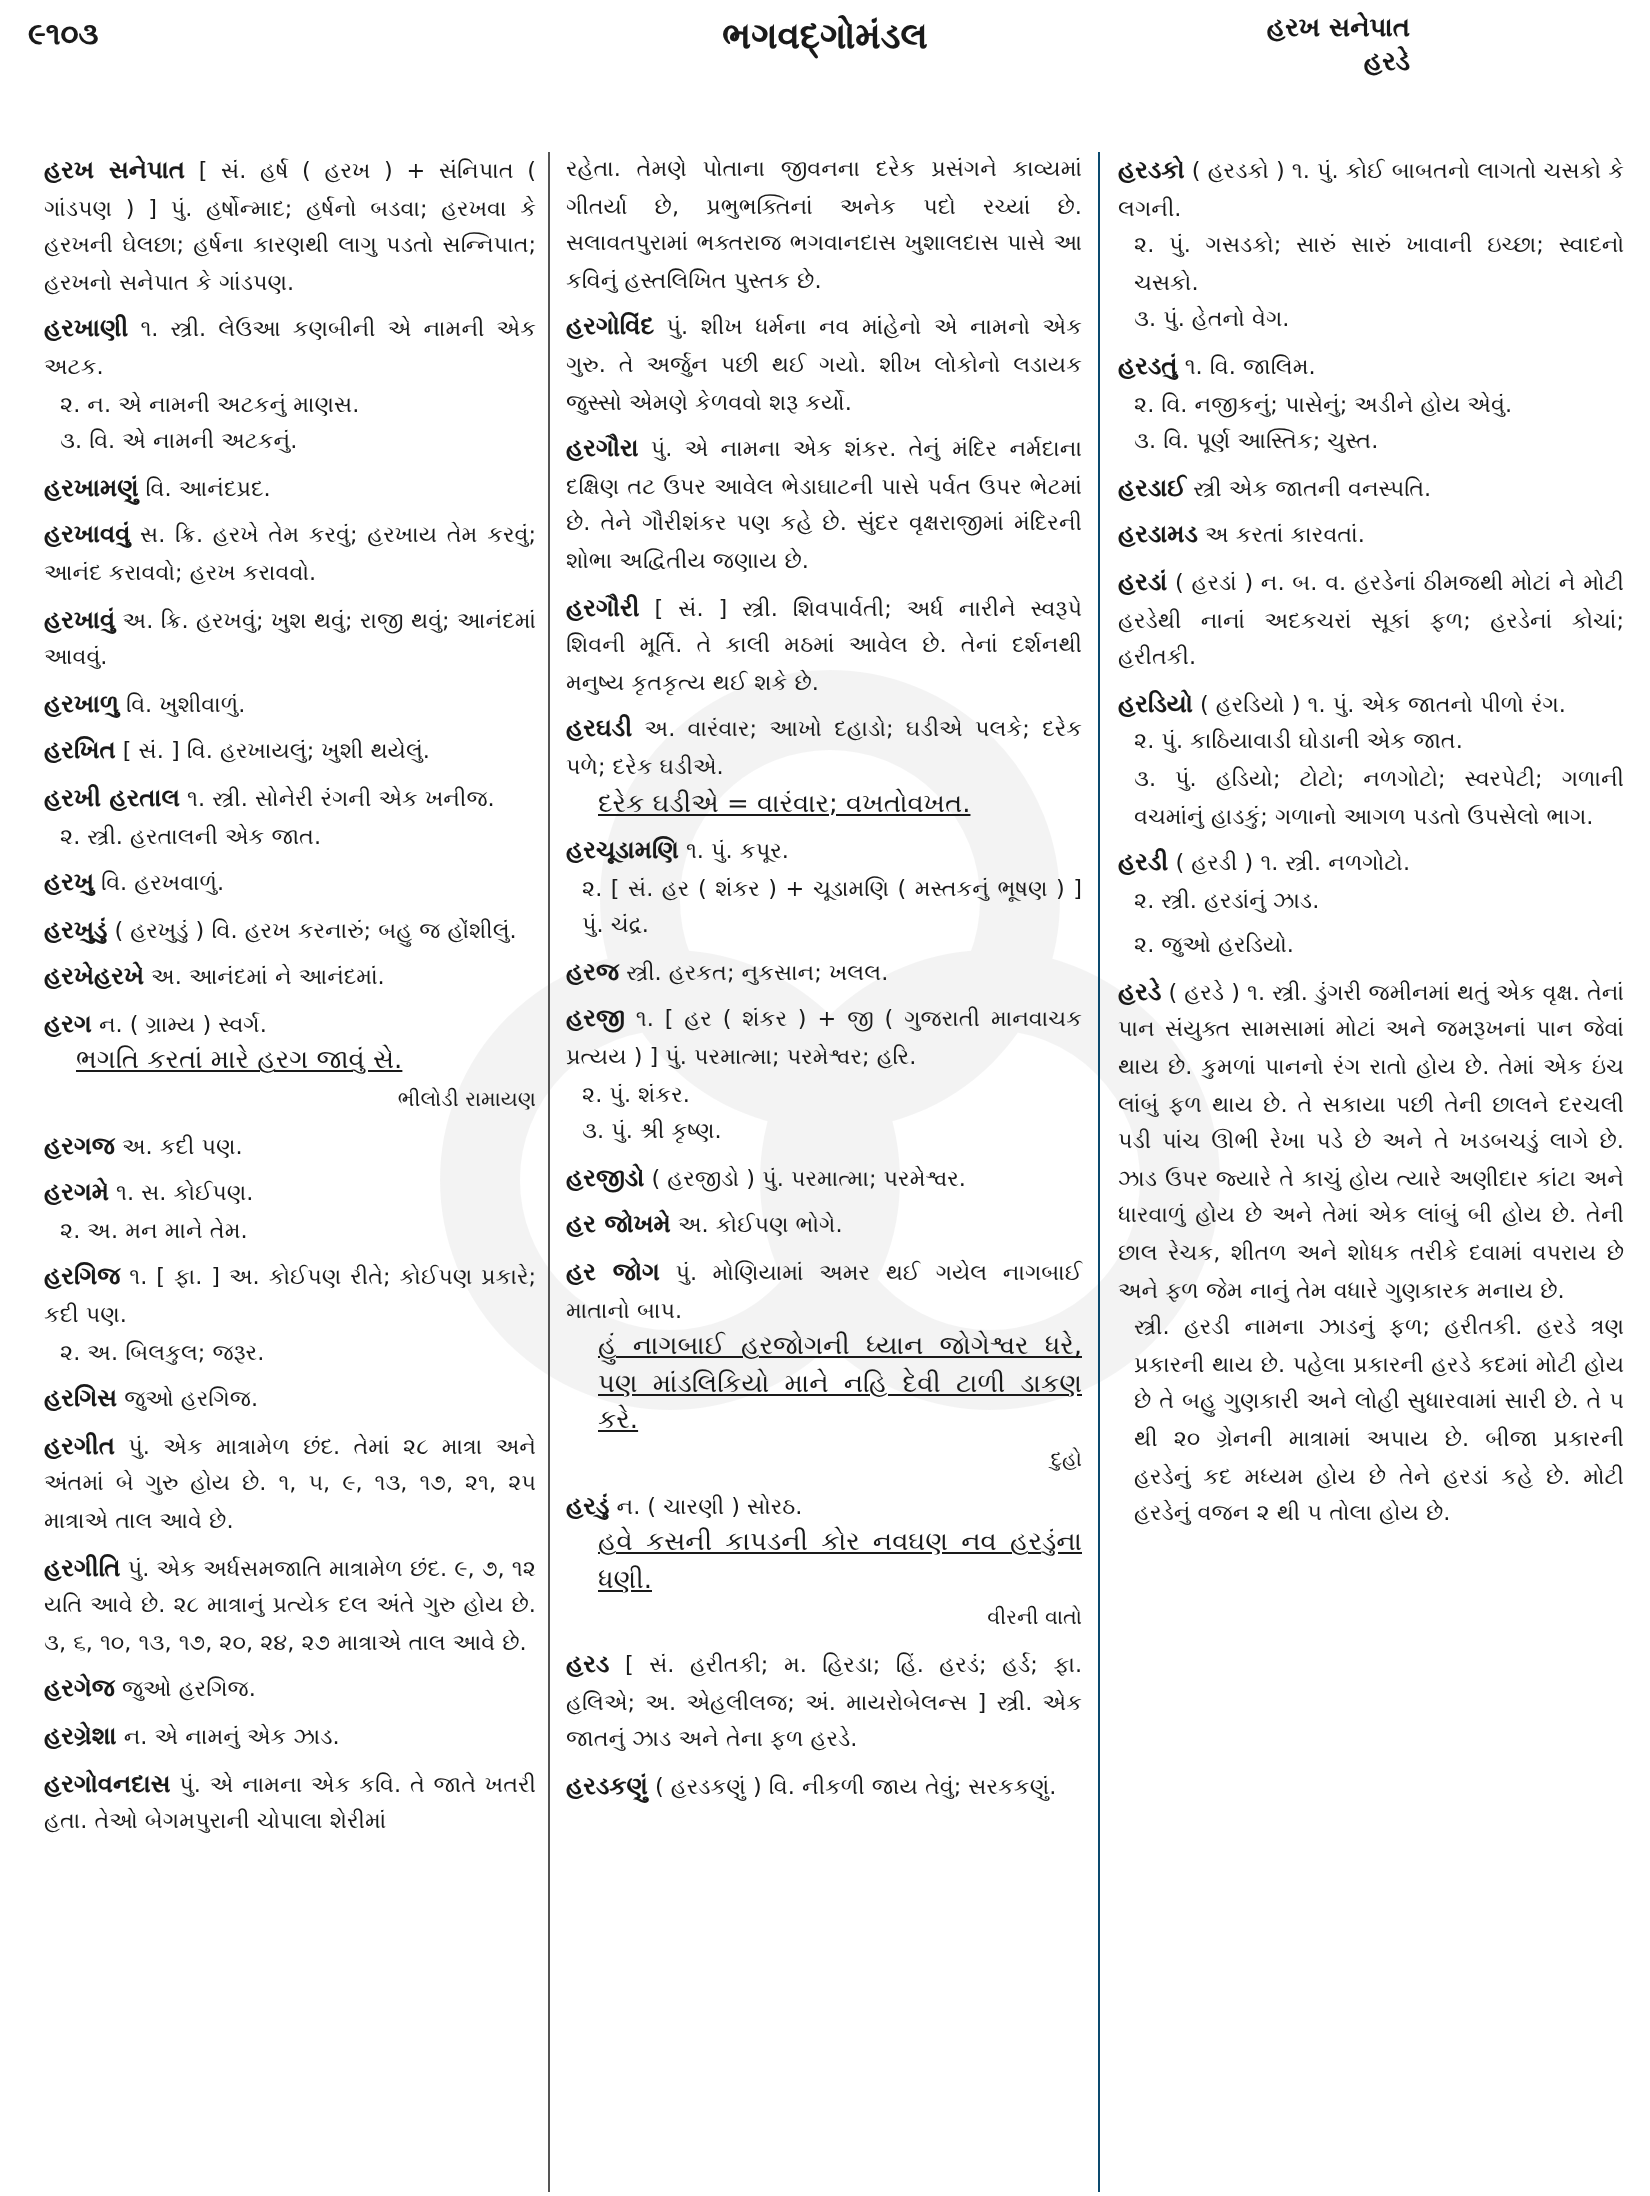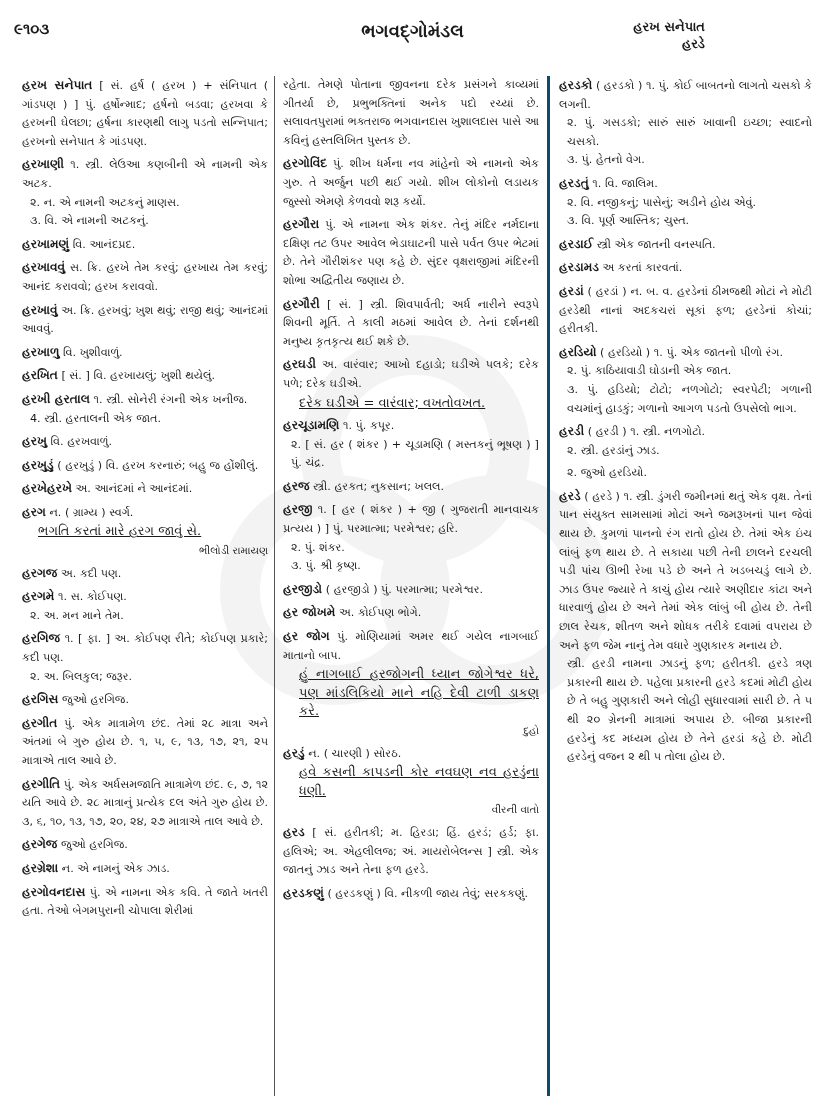--- a/index.html
+++ b/index.html
@@ -5,36 +5,36 @@
     html, body { margin: 0; padding: 0; background: #ffffff; }
     body {
       width: 825px; height: 1098px; position: relative; overflow: hidden;
       font-family: "DejaVu Sans", sans-serif; color: #1a1a1a;
     }
     .watermark {
       position: absolute; left: 215px; top: 330px; width: 400px; height: 400px;
       pointer-events: none; opacity: 0.09;
     }
     .header {
-      position: absolute; top: 12px; left: 0; width: 727px; height: 36px;
+      position: absolute; top: 0; left: 0; width: 727px; height: 36px;
     }
     .page-no { position: absolute; left: 14px; top: 8px; font-size: 15px; font-weight: bold; }
     .book-title { position: absolute; left: 0; width: 825px; top: 8px; text-align: center; font-size: 18px; font-weight: bold; }
     .guide-first { position: absolute; right: 22px; top: 7px; font-size: 13px; font-weight: bold; }
     .guide-last { position: absolute; right: 22px; top: 24px; font-size: 13px; font-weight: bold; }
     .columns {
       position: absolute; top: 76px; left: 12px; width: 806px; height: 1020px;
       display: flex;
     }
     .col {
       box-sizing: border-box; padding: 0 6px; font-size: 11.2px; line-height: 18.6px;
       text-align: justify; overflow: hidden;
     }
     .col-1 { width: 262px; padding-left: 10px; }
-    .col-2 { width: 276px; border-left: 1px solid #555; border-right: 3px solid #0c4a6e; padding: 0 8px; }
+    .col-2 { width: 276px; border-left: 1px solid #555; border-right: 1px solid #0c4a6e; padding: 0 8px; }
     .col-3 { width: 268px; padding-left: 9px; }
     .entry { margin: 0 0 4px 0; }
     .entry p { margin: 0; }
     .hw { font-weight: bold; font-size: 12.2px; }
     .sub { padding-left: 8px; }
     .quote { padding-left: 16px; font-size: 13px; text-decoration: underline; }
     .cite { text-align: right; font-size: 10.4px; }
   </style>
 </head>
 <body>
@@ -72,21 +72,21 @@
         <p><span class="hw">હરખાવું</span> <span>અ. ક્રિ. હરખવું; ખુશ થવું; રાજી થવું; આનંદમાં આવવું.</span></p>
       </div>
       <div class="entry">
         <p><span class="hw">હરખાળુ</span> <span>વિ. ખુશીવાળું.</span></p>
       </div>
       <div class="entry">
         <p><span class="hw">હરખિત</span> <span>[ સં. ] વિ. હરખાયલું; ખુશી થયેલું.</span></p>
       </div>
       <div class="entry">
         <p><span class="hw">હરખી હરતાલ</span> <span>૧. સ્ત્રી. સોનેરી રંગની એક ખનીજ.</span></p>
-        <p class="sub">4. સ્ત્રી. હરતાલની એક જાત.</p>
+        <p class="sub">૨. સ્ત્રી. હરતાલની એક જાત.</p>
       </div>
       <div class="entry">
         <p><span class="hw">હરખુ</span> <span>વિ. હરખવાળું.</span></p>
       </div>
       <div class="entry">
         <p><span class="hw">હરખુડું</span> <span>( હરખુડું ) વિ. હરખ કરનારું; બહુ જ હોંશીલું.</span></p>
       </div>
       <div class="entry">
         <p><span class="hw">હરખેહરખે</span> <span>અ. આનંદમાં ને આનંદમાં.</span></p>
       </div>

